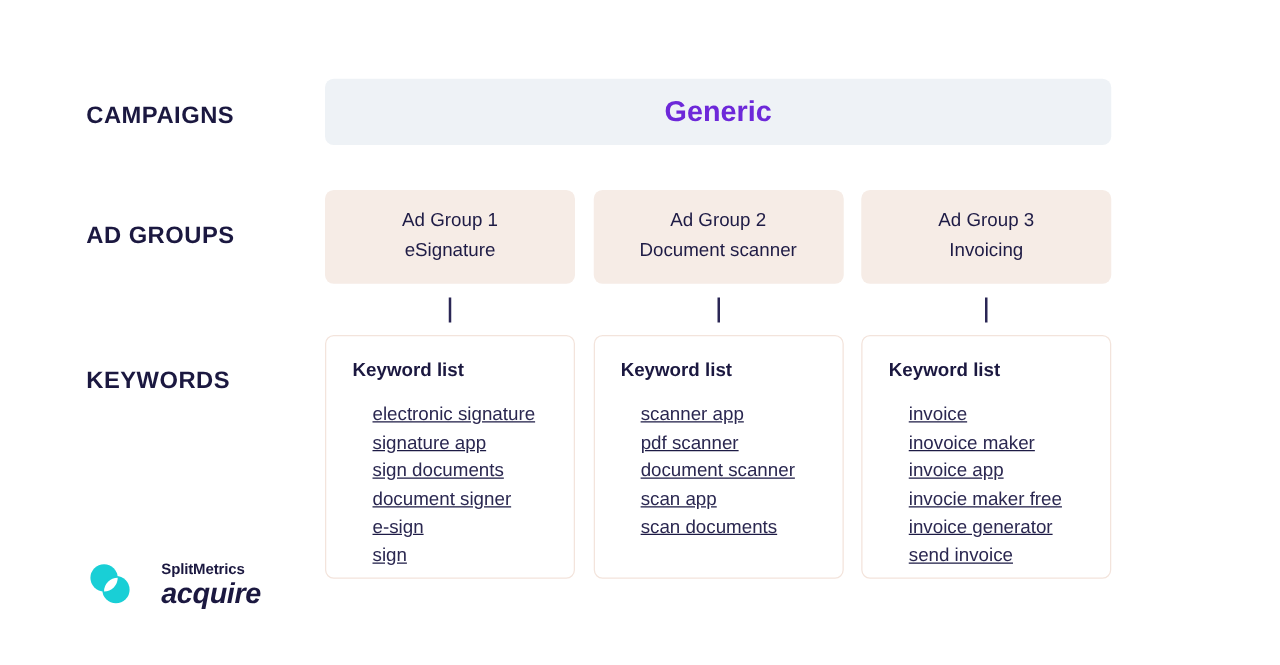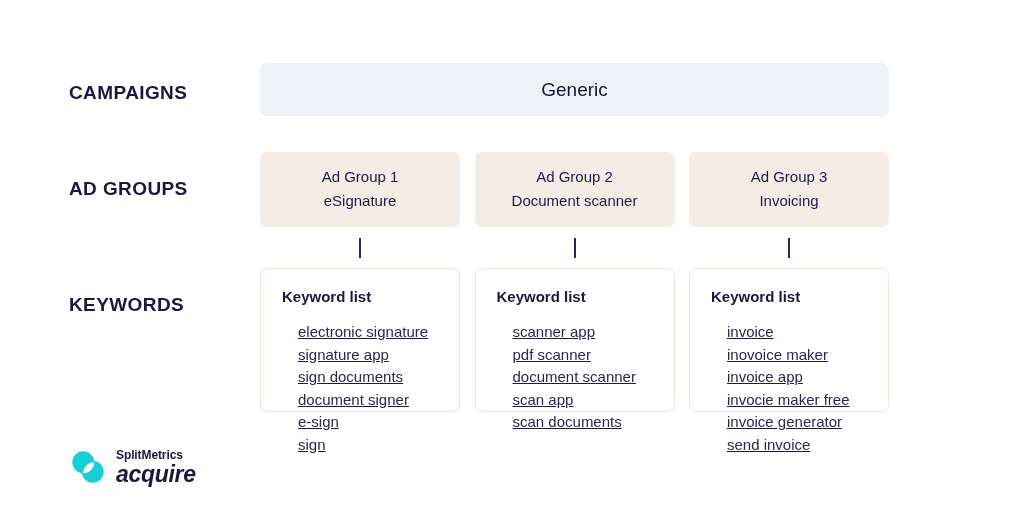--- a/index.html
+++ b/index.html
@@ -42,23 +42,23 @@
     top: 63px;
     width: 629px;
     height: 53px;
     background: #eef2f6;
     border-radius: 7px;
     display: flex;
     align-items: center;
     justify-content: center;
   }
   .campaign-title {
-    font-size: 19px;
-    font-weight: normal;
-    color: #0f172a;
+    font-size: 23px;
+    font-weight: bold;
+    color: #6d28d9;
   }
 
   
   .columns {
     position: absolute;
     left: 260px;
     top: 152px;
     width: 629px;
     display: flex;
     justify-content: space-between;
@@ -94,21 +94,21 @@
     align-items: center;
     justify-content: center;
   }
   .connector {
     width: 2px;
     height: 20px;
     background: #2a2655;
   }
 
   .keyword-box {
-    height: 144px;
+    height: 195px;
     background: #ffffff;
     border: 1px solid #f3e4dc;
     border-radius: 7px;
     box-sizing: border-box;
     padding: 19px 0 0 21px;
   }
   .keyword-heading {
     font-size: 15px;
     font-weight: bold;
     color: #1b1840;
@@ -127,21 +127,21 @@
     white-space: nowrap;
   }
 
   
   .logo {
     position: absolute;
     left: 69px;
     top: 448px;
     display: flex;
     align-items: center;
-    gap: 9px;
+    gap: 22px;
   }
   .logo-mark {
     width: 38px;
     height: 38px;
     flex: none;
   }
   .logo-text {
     display: flex;
     flex-direction: column;
     line-height: 1;

